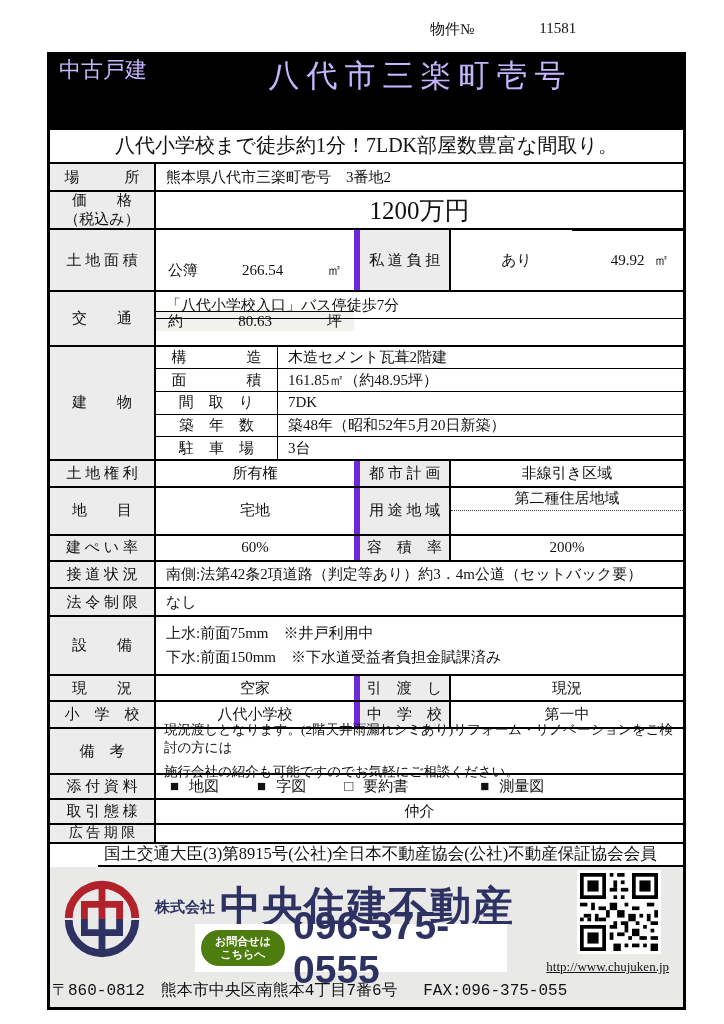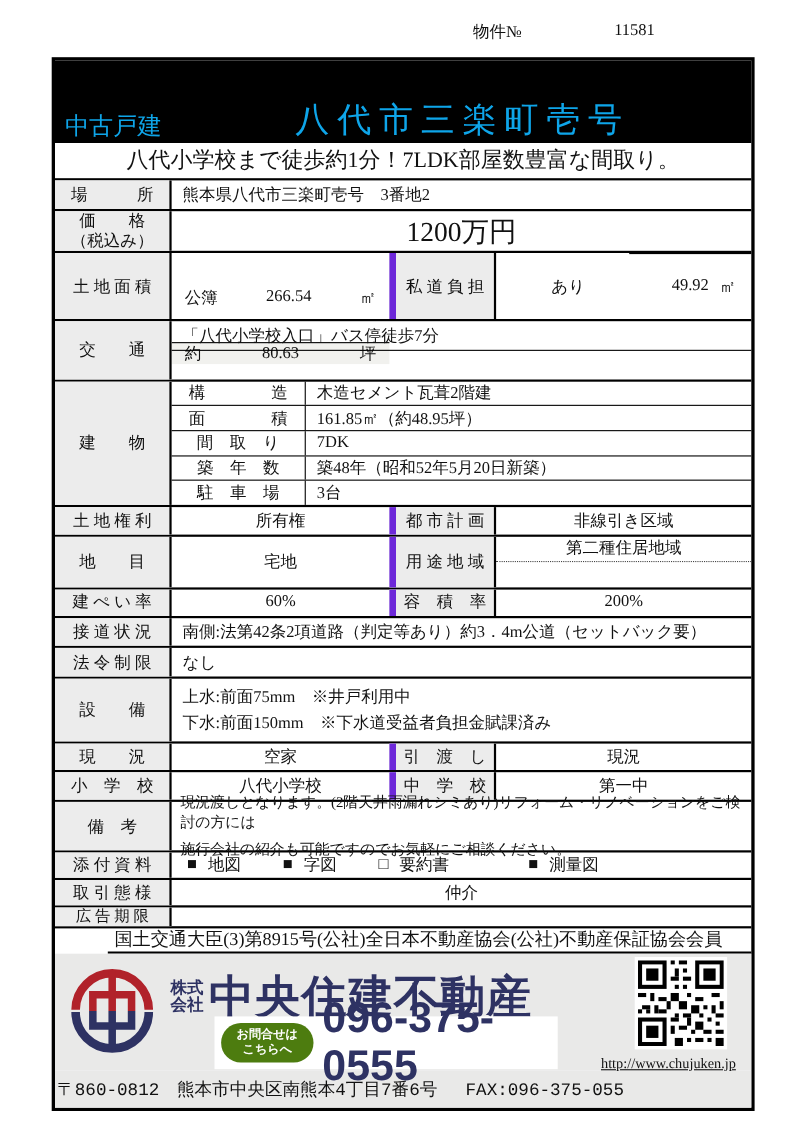--- a/index.html
+++ b/index.html
@@ -1,27 +1,27 @@
 <!DOCTYPE html>
 <html><head>
 <meta charset="utf-8">
 <style>
   * { margin:0; padding:0; box-sizing:border-box; }
   body { width:724px; height:1024px; background:#fff; position:relative;
          font-family:"Liberation Serif","DejaVu Serif",serif; color:#111; }
   .sans { font-family:"Liberation Sans","DejaVu Sans",sans-serif; }
 
-  .prop-no { position:absolute; top:20px; left:430px; display:flex; gap:84px;
+  .prop-no { position:absolute; top:20px; left:430px; display:flex; gap:65px;
              font-size:15px; }
 
   .frame { position:absolute; left:47px; top:52px; width:639px; height:958px;
            border:3px solid #000; background:#fff; display:flex; flex-direction:column; }
 
   
-  .banner { height:75px; background:#000; color:#0ea5e9; display:flex; align-items:flex-end; }
+  .banner { height:75px; background:#000; color:#c4b5fd; display:flex; align-items:flex-start; }
   .banner .cat { width:106px; display:flex; align-items:center; justify-content:center;
                  font-size:22px; }
   .banner .vdiv { width:2px; background:#fff; margin:5px 0; }
   .banner .title { flex:1; display:flex; align-items:center; justify-content:center;
                    font-size:31px; letter-spacing:7px; }
 
   .catch { height:35px; border-bottom:2px solid #000; display:flex; align-items:center;
            justify-content:center; font-size:20px; }
 
   
@@ -76,21 +76,21 @@
   .attach .m1 { margin-left:0; } .attach .m2 { margin-left:38px; }
   .attach .m3 { margin-left:38px; } .attach .m4 { margin-left:72px; }
 
   .license { height:23px; display:flex; align-items:center; padding-left:6px;
              font-size:16.5px; border-bottom:2px solid #000;margin-left:48px; }
 
   
   .footer { height:107px; background:#e9e9e8; position:relative; }
   .logo { position:absolute; left:8px; top:8px; }
   .company { position:absolute; left:105px; top:12px; display:flex; align-items:center; gap:5px; }
-  .kk { display:flex; flex-direction:column; font-size:15px; font-weight:bold;
+  .kk { display:flex; flex-direction:row; font-size:15px; font-weight:bold;
         line-height:1.05; color:#2e3263; }
   .cname { font-size:41px; font-weight:bold; color:#2e3263; letter-spacing:1px; }
   .phoneband { position:absolute; left:145px; top:57px; width:312px; height:48px;
                background:#fff; display:flex; align-items:center; gap:8px; padding:0 6px; }
   .badge { width:84px; height:36px; background:#4d7c0f; border-radius:18px; color:#fff;
            display:flex; flex-direction:column; align-items:center; justify-content:center;
            font-size:11px; font-weight:bold; line-height:1.15; flex-shrink:0; }
   .phone { font-size:39px; font-weight:bold; color:#2e3263; letter-spacing:0px; }
   .qr { position:absolute; right:22px; top:3px; background:#fff; padding:3px; }
   .url { position:absolute; right:14px; top:92px; font-size:13px;

